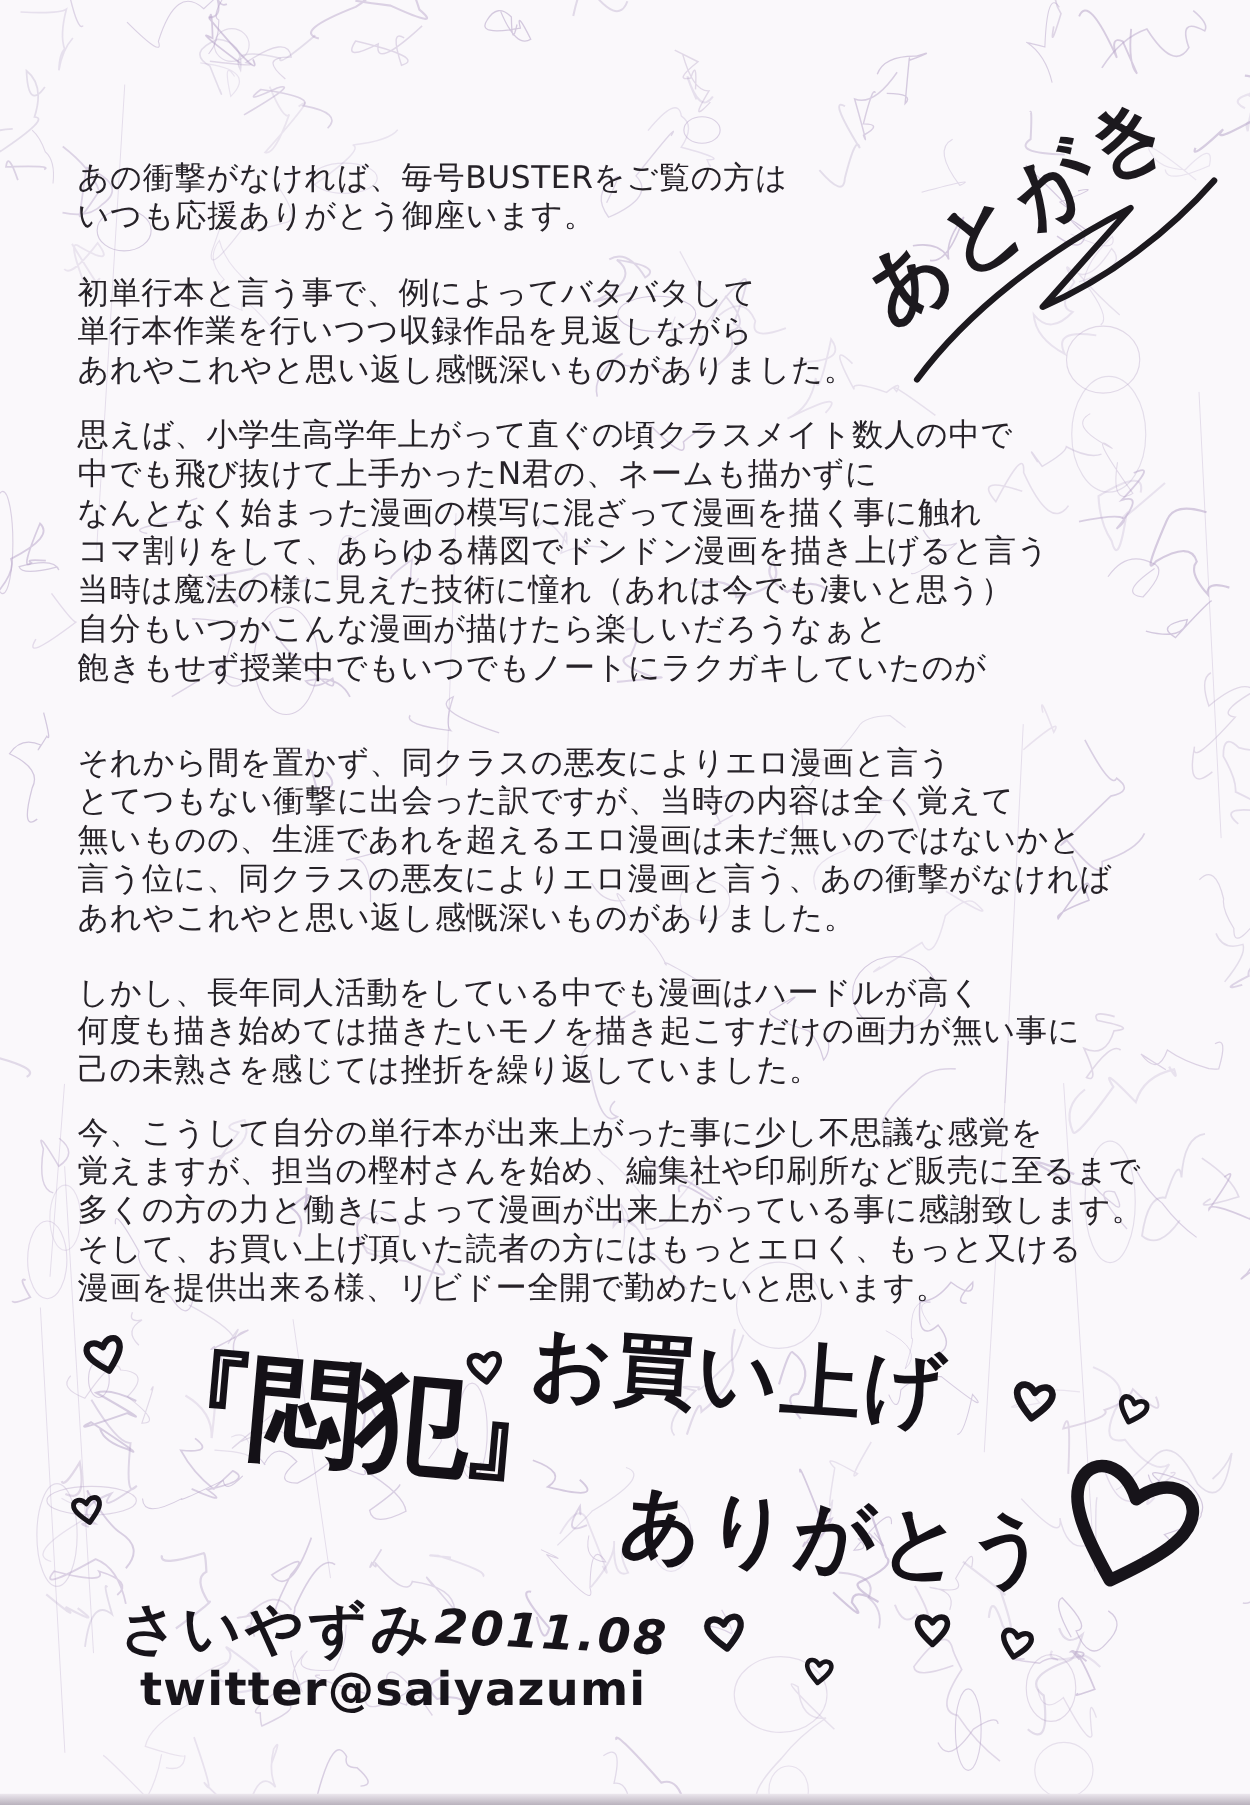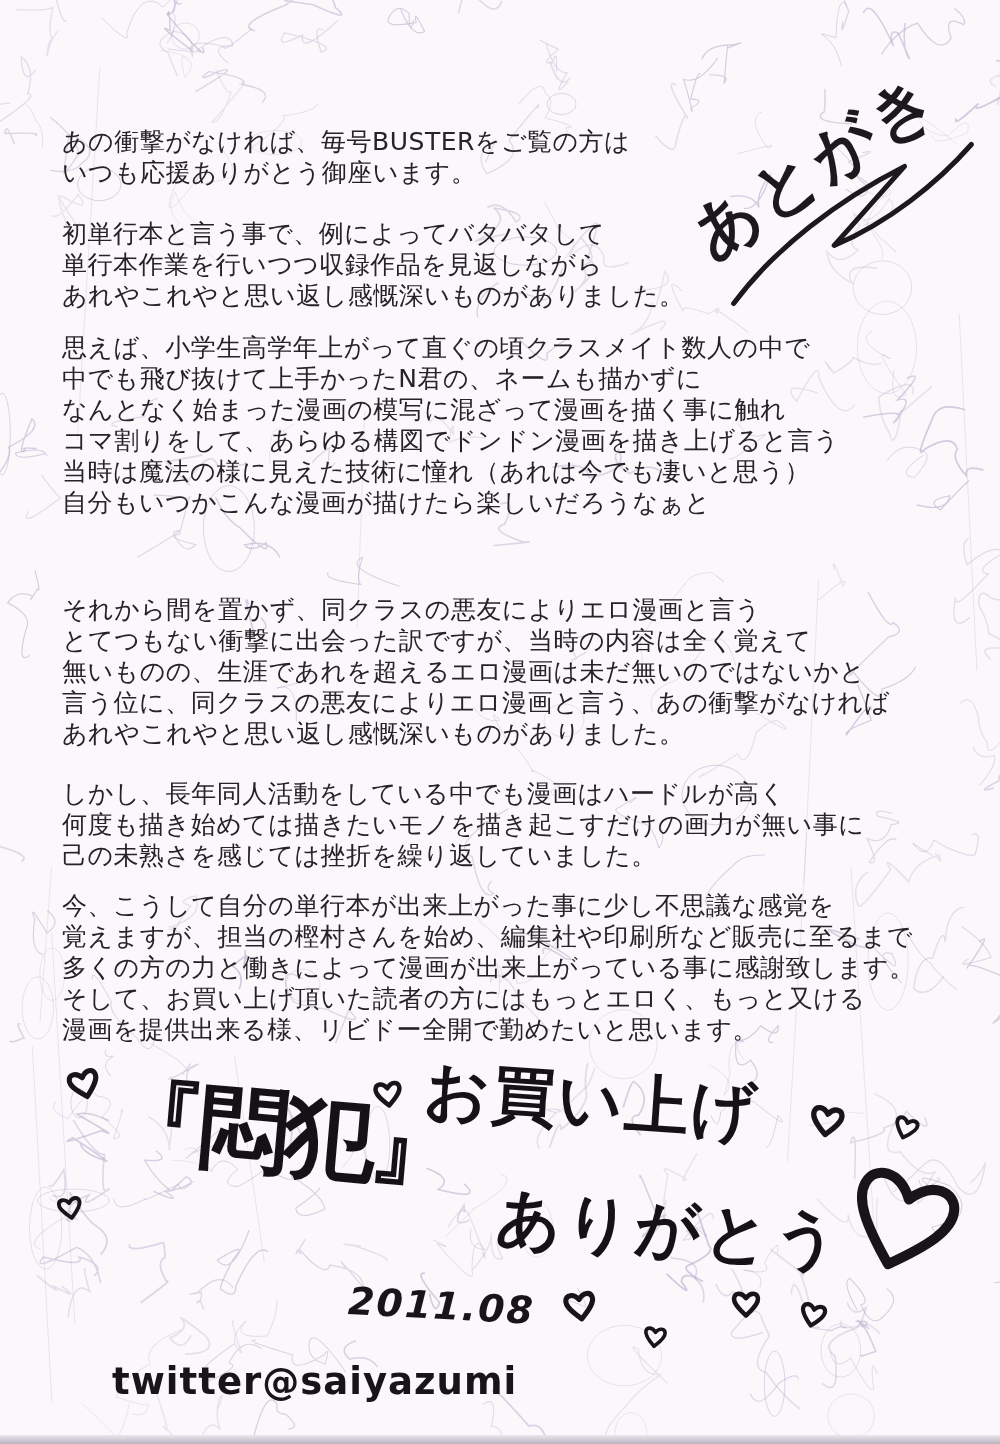--- a/index.html
+++ b/index.html
@@ -39,21 +39,21 @@
 
   
   .big{position:absolute;z-index:2;font-weight:bold;color:#141117;white-space:nowrap;}
   .book-title{left:112px;top:1072px;font-size:92px;letter-spacing:-6px;transform:rotate(5deg);}
   .thanks-1{left:424px;top:1058px;font-size:64px;letter-spacing:2px;transform:rotate(4deg);}
   .thanks-2{left:496px;top:1186px;font-size:64px;letter-spacing:4px;transform:rotate(4deg);}
 
   
   .sig-name{position:absolute;left:96px;top:1272px;z-index:2;font-size:46px;font-weight:bold;color:#17141a;letter-spacing:3px;}
   .sig-date{position:absolute;left:348px;top:1284px;z-index:2;font-size:38px;font-weight:bold;color:#17141a;font-style:italic;transform:rotate(3deg);letter-spacing:2px;}
-  .sig-twitter{position:absolute;left:112px;top:1360px;z-index:2;font-size:37px;font-weight:bold;color:#17141a;letter-spacing:1px;}
+  .sig-twitter{position:absolute;left:112px;top:1330px;z-index:2;font-size:37px;font-weight:bold;color:#17141a;letter-spacing:1px;}
 
   
   .heart{position:absolute;z-index:2;color:#17141a;stroke-width:14;}
   .heart-big{stroke-width:8;}
 
   .page-bottom-edge{
     position:absolute;left:0;bottom:0;width:100%;height:9px;z-index:3;
     background:linear-gradient(#ece7ee,#b9b2bd);
   }
   .defs-hidden{position:absolute;width:0;height:0;overflow:hidden;}
@@ -318,20 +318,21 @@
     <div class="tline">あれやこれやと思い返し感慨深いものがありました。</div>
   </div>
 
   <div class="para" style="top:332px">
     <div class="tline">思えば、小学生高学年上がって直ぐの頃クラスメイト数人の中で</div>
     <div class="tline">中でも飛び抜けて上手かったN君の、ネームも描かずに</div>
     <div class="tline">なんとなく始まった漫画の模写に混ざって漫画を描く事に触れ</div>
     <div class="tline">コマ割りをして、あらゆる構図でドンドン漫画を描き上げると言う</div>
     <div class="tline">当時は魔法の様に見えた技術に憧れ（あれは今でも凄いと思う）</div>
     <div class="tline">自分もいつかこんな漫画が描けたら楽しいだろうなぁと</div>
+    <div class="tline">飽きもせず授業中でもいつでもノートにラクガキしていたのが</div>
   </div>
 
   <div class="para" style="top:594px">
     <div class="tline">それから間を置かず、同クラスの悪友によりエロ漫画と言う</div>
     <div class="tline">とてつもない衝撃に出会った訳ですが、当時の内容は全く覚えて</div>
     <div class="tline">無いものの、生涯であれを超えるエロ漫画は未だ無いのではないかと</div>
     <div class="tline">言う位に、同クラスの悪友によりエロ漫画と言う、あの衝撃がなければ</div>
     <div class="tline">あれやこれやと思い返し感慨深いものがありました。</div>
   </div>
 
@@ -377,17 +378,18 @@
   <svg class="heart" style="left:642px;top:1324px;transform:rotate(6deg)" width="26" height="26">
       <use href="#heart-shape"></use>
     </svg>
   <svg class="heart" style="left:730px;top:1288px;transform:rotate(0deg)" width="32" height="32">
       <use href="#heart-shape"></use>
     </svg>
   <svg class="heart" style="left:798px;top:1300px;transform:rotate(12deg)" width="30" height="30">
       <use href="#heart-shape"></use>
     </svg>
 
+  <div class="sig-name">さいやずみ</div>
   <div class="sig-date">2011.08</div>
   <div class="sig-twitter">twitter@saiyazumi</div>
 
   <div class="page-bottom-edge"></div>
 </div>
 
 </body></html>

